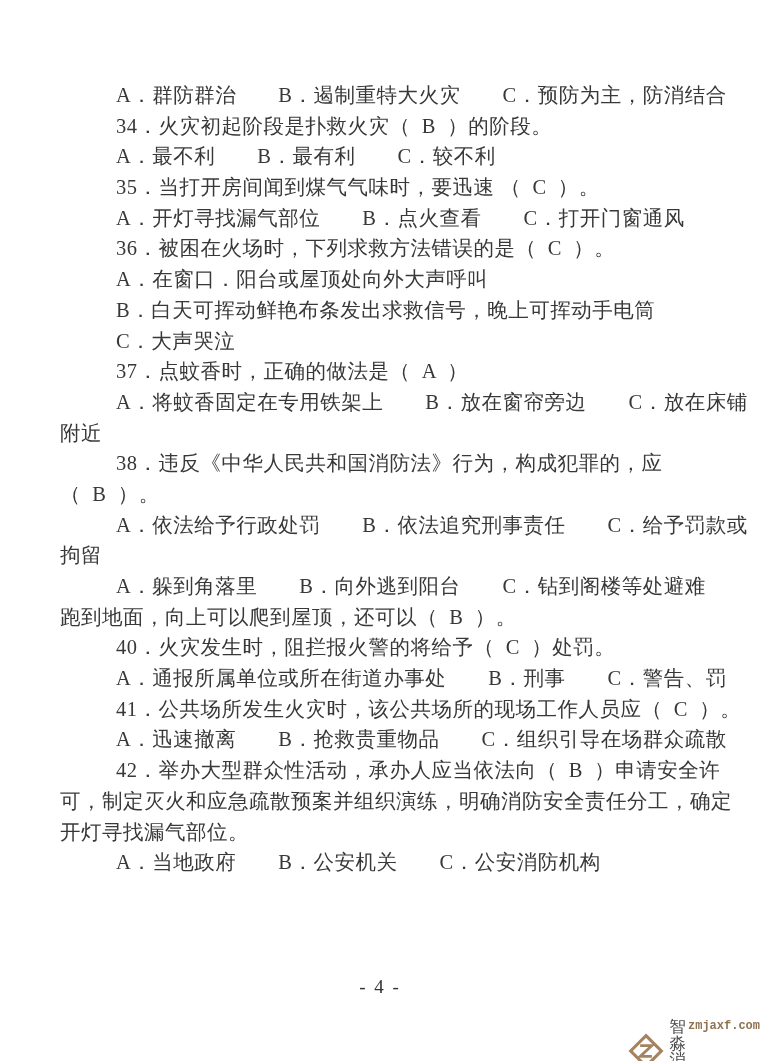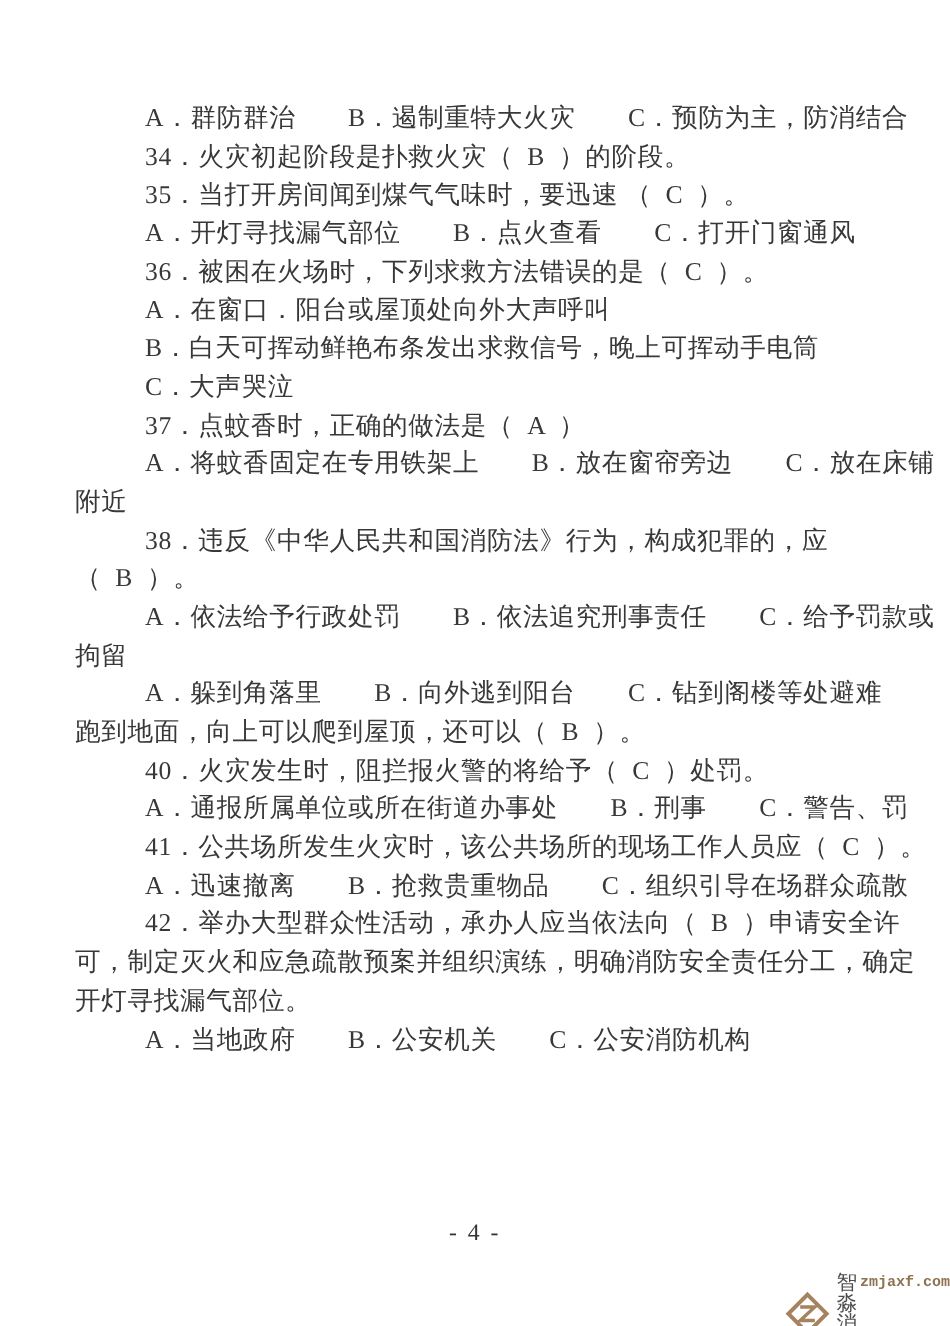--- a/index.html
+++ b/index.html
@@ -76,20 +76,21 @@
   }
 </style>
 </head>
 <body>
 
 <div class="page">
 
   <main class="content">
       <div class="line indent">A．群防群治　　B．遏制重特大火灾　　C．预防为主，防消结合</div>
       <div class="line indent">34．火灾初起阶段是扑救火灾（  B  ）的阶段。</div>
+      <div class="line indent">A．最不利　　B．最有利　　C．较不利</div>
       <div class="line indent">35．当打开房间闻到煤气气味时，要迅速 （  C  ）。</div>
       <div class="line indent">A．开灯寻找漏气部位　　B．点火查看　　C．打开门窗通风</div>
       <div class="line indent">36．被困在火场时，下列求救方法错误的是（  C  ）。</div>
       <div class="line indent">A．在窗口．阳台或屋顶处向外大声呼叫</div>
       <div class="line indent">B．白天可挥动鲜艳布条发出求救信号，晚上可挥动手电筒</div>
       <div class="line indent">C．大声哭泣</div>
       <div class="line indent">37．点蚊香时，正确的做法是（  A  ）</div>
       <div class="line indent">A．将蚊香固定在专用铁架上　　B．放在窗帘旁边　　C．放在床铺</div>
       <div class="line">附近</div>
       <div class="line indent">38．违反《中华人民共和国消防法》行为，构成犯罪的，应</div>

